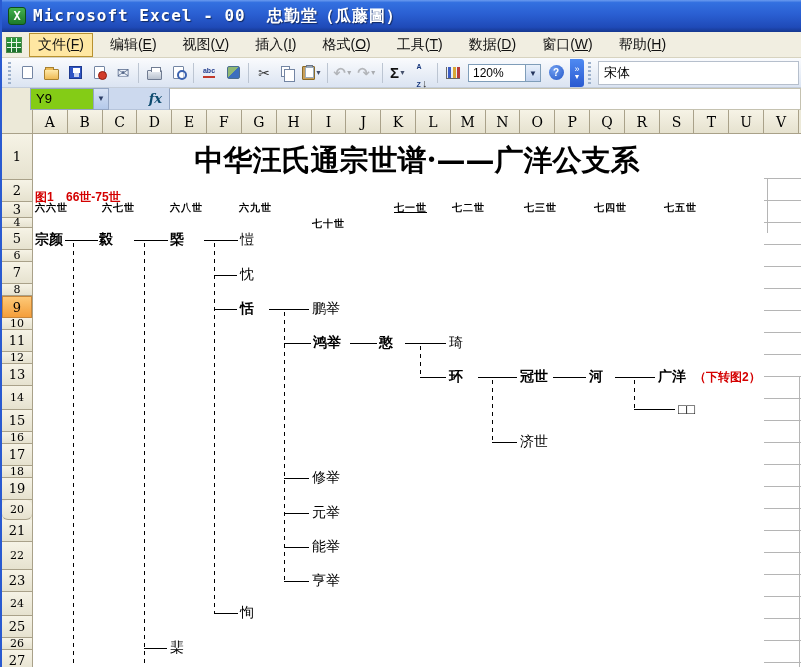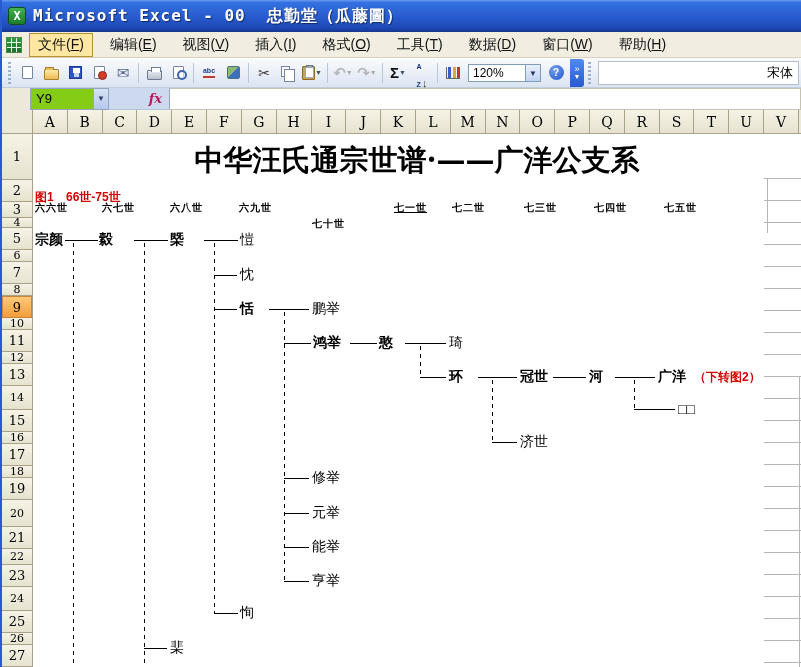--- a/index.html
+++ b/index.html
@@ -72,30 +72,30 @@
   .ihelp::before{content:"?";}
   .zoomwrap{display:flex;align-items:center;margin:0 3px;flex:none;}
   .zoombox{width:58px;height:18px;background:#fff;border:1px solid #7f9db9;font:12px/16px "Liberation Sans",sans-serif;padding:0 4px;color:#000;}
   .zoomdd{width:15px;height:18px;background:linear-gradient(#e8f0fb,#c2d3ef);border:1px solid #7f9db9;border-left:none;
     text-align:center;font-size:8px;line-height:18px;color:#23335c;}
   .ichevron{flex:none;width:14px;height:28px;margin-left:2px;background:linear-gradient(#4f8af2,#2a5ad0);
     border-radius:0 3px 3px 0;color:#fff;display:flex;flex-direction:column;align-items:center;justify-content:center;}
   .ichevron .c1{font-size:9px;line-height:8px;}
   .ichevron .c2{font-size:7px;line-height:7px;}
   .fontwrap{display:flex;align-items:center;flex:1;height:24px;background:#fff;border:1px solid #b6bfcc;
-    margin-left:3px;padding:0 5px;font-size:13px;justify-content:flex-end;}
+    margin-left:3px;padding:0 5px;font-size:13px;}
   
   .fbar{position:absolute;left:0;top:88px;right:0;height:22px;background:#ece9d8;display:flex;align-items:stretch;}
   .fbleft{flex:none;width:28px;}
   .namebox{flex:none;width:64px;background:#84cc16;border:1px solid #94a6c4;font:13px/20px "Liberation Sans",sans-serif;padding:0 5px;}
   .namedd{flex:none;width:15px;background:linear-gradient(#d7e2f4,#b4c9ea);border:1px solid #94a6c4;border-left:none;
     font-size:8px;text-align:center;line-height:20px;color:#2c3e66;}
   .fxpanel{flex:none;width:60px;background:#ccd9ee;display:flex;align-items:center;justify-content:flex-end;
     padding-right:7px;border-bottom:1px solid #b6c4da;}
-  .fx{font:italic bold 13px "DejaVu Serif",serif;color:#be185d;}
+  .fx{font:italic bold 13px "DejaVu Serif",serif;color:#0c4a6e;}
   .finput{flex:1;background:#fff;border:1px solid #c5c2b0;border-left:1px solid #94a6c4;}
   
   .corner{position:absolute;left:0;top:110px;width:31px;height:24px;background:#ece9d8;
     border-right:1px solid #a9a189;border-bottom:1px solid #a9a189;}
   .colheads{position:absolute;left:31px;top:110px;right:0;height:24px;background:#ece9d8;display:flex;
     border-bottom:1px solid #a9a189;overflow:hidden;}
   .colh{flex:0 0 34.82px;border-right:1px solid #a9a189;display:flex;align-items:center;justify-content:center;
     font:14px "DejaVu Serif",serif;color:#000;background:linear-gradient(#f6f3e6,#e6e2cf);}
   .rowheads{position:absolute;left:0;top:134px;width:31px;bottom:0;background:#ece9d8;
     border-right:1px solid #a9a189;display:flex;flex-direction:column;overflow:hidden;}
@@ -268,23 +268,23 @@
       <span class="rowh" style="height: 12px; font-size: 11px;">10</span>
       <span class="rowh" style="height: 22px;">11</span>
       <span class="rowh" style="height: 12px; font-size: 11px;">12</span>
       <span class="rowh" style="height: 22px;">13</span>
       <span class="rowh" style="height: 24px; font-size: 11px;">14</span>
       <span class="rowh" style="height: 22px;">15</span>
       <span class="rowh" style="height: 12px; font-size: 11px;">16</span>
       <span class="rowh" style="height: 22px;">17</span>
       <span class="rowh" style="height: 12px; font-size: 11px;">18</span>
       <span class="rowh" style="height: 22px;">19</span>
-      <span class="rowh" style="height: 27px; font-size: 11px;">20</span>
+      <span class="rowh" style="height: 20px; font-size: 11px; border-radius: 6px;">20</span>
       <span class="rowh" style="height: 22px;">21</span>
-      <span class="rowh" style="height: 16px; font-size: 11px;">22</span>
+      <span class="rowh" style="height: 28px; font-size: 11px;">22</span>
       <span class="rowh" style="height: 22px;">23</span>
       <span class="rowh" style="height: 24px; font-size: 11px;">24</span>
       <span class="rowh" style="height: 22px;">25</span>
       <span class="rowh" style="height: 12px; font-size: 11px;">26</span>
       <span class="rowh" style="height: 22px;">27</span>
       <span class="rowh" style="height: 12px; font-size: 11px;">28</span>
       <span class="rowh" style="height: 22px;">29</span>
       <span class="rowh" style="height: 10px; font-size: 11px;">30</span>
     </div>
 

